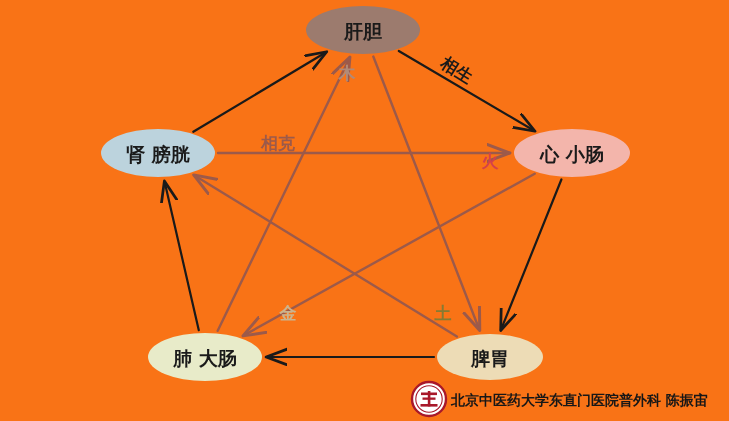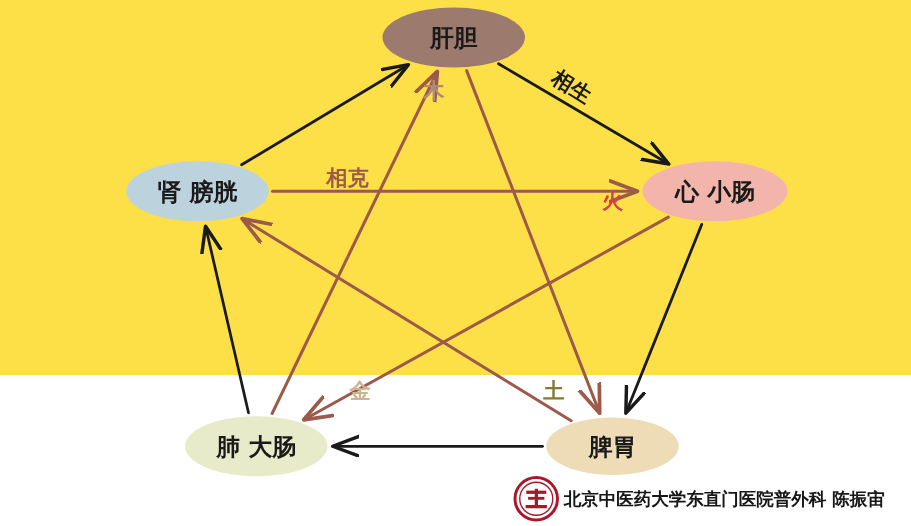--- a/index.html
+++ b/index.html
@@ -11,22 +11,22 @@
     width: 729px;
     height: 421px;
     position: relative;
     overflow: hidden;
     font-family: "DejaVu Sans", "Liberation Sans", sans-serif;
   }
   #diagram-root {
     position: absolute;
     left: 0; top: 0;
     width: 729px;
-    height: 300px;
-    background: #fde047;
+    height: 421px;
+    background: #f97316;
   }
   #wuxing-svg {
     position: absolute;
     left: 0; top: 0;
     width: 729px;
     height: 421px;
   }
   .node-label {
     font-size: 19px;
     font-weight: 700;

